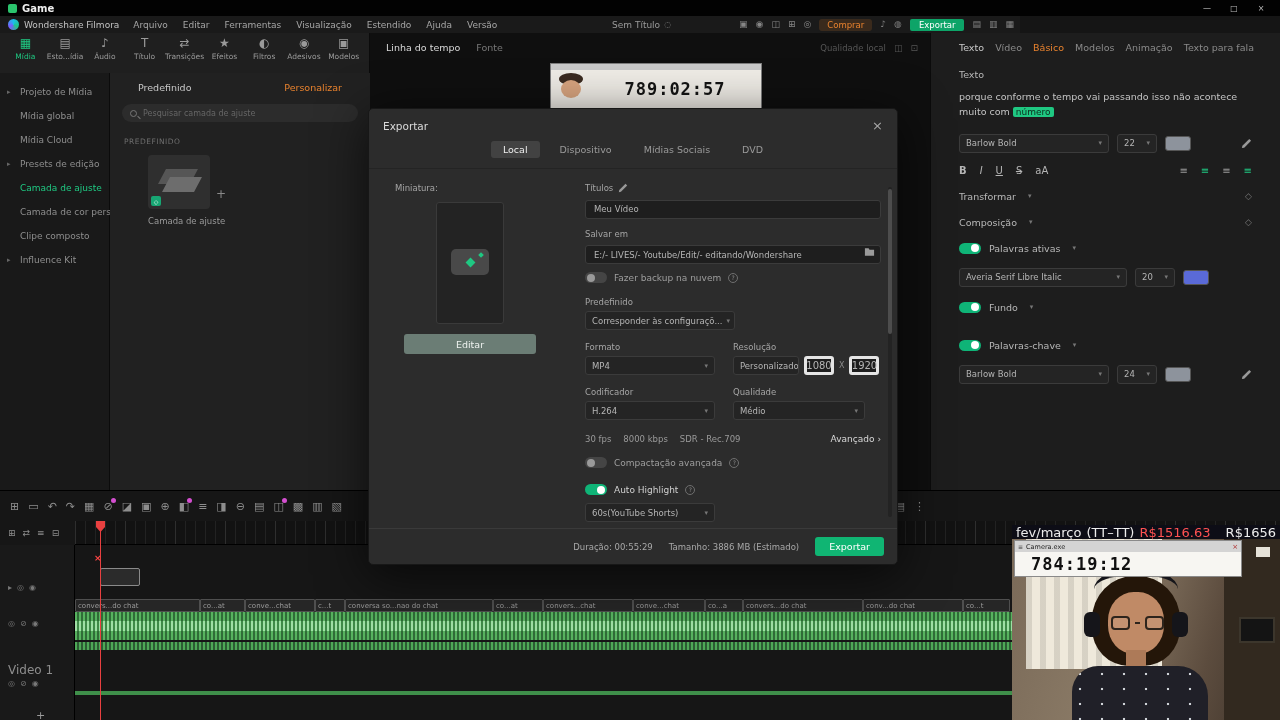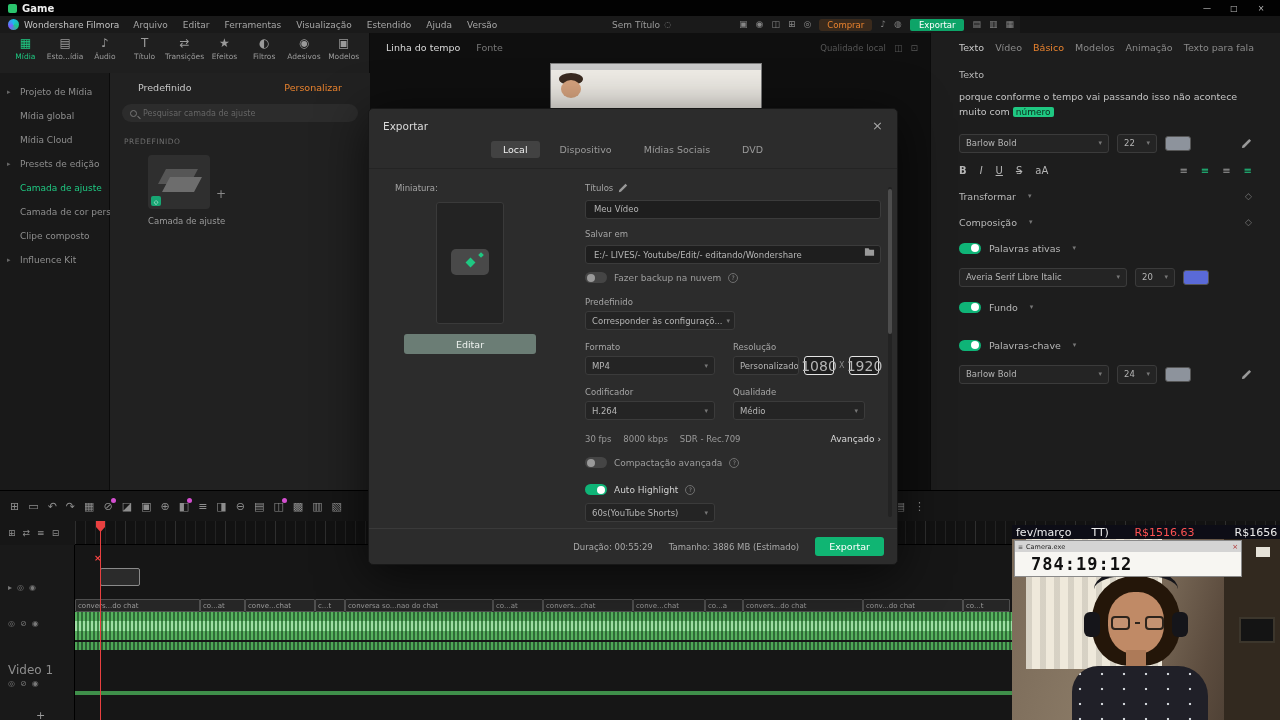--- a/index.html
+++ b/index.html
@@ -111,21 +111,21 @@
   .wave .mid{position:absolute;left:0;top:9px;width:100%;height:10px;background:repeating-linear-gradient(90deg,#9fdfa5 0 2px,#3f8a48 2px 4px)}
   .wavethin{position:absolute;left:0;top:97px;width:1205px;height:8px;background:repeating-linear-gradient(90deg,#4ea957 0 2px,#2c5c33 2px 4px)}
   .greenline{position:absolute;left:0;top:146px;width:1205px;height:4px;background:#3f8f4a}
   .playline{position:absolute;left:100px;top:30px;width:1px;height:200px;background:#e84040;z-index:3}
   .playhead{position:absolute;left:96px;top:30px;width:9px;height:11px;background:#e84040;clip-path:polygon(0 0,100% 0,100% 55%,50% 100%,0 55%);z-index:3}
   .redx{position:absolute;left:94px;top:62px;color:#ff4545;font-size:9px;font-weight:bold;z-index:3}
   .addtrack{position:absolute;left:36px;top:164px;color:#9a9a9a;font-size:11px}
 
   
   .webcam{left:1012px;top:525px;width:268px;height:195px;background:#0c0c14;z-index:40;overflow:hidden}
-  .stats{position:relative;z-index:3;height:14px;display:flex;align-items:flex-end;gap:20px;padding:0 4px;font-size:11px;background:#0d0d16;color:#ededed}
+  .stats{position:relative;z-index:3;height:14px;display:flex;align-items:center;gap:5px;padding:0 4px;font-size:13px;background:#0d0d16;color:#ededed}
   .stats .amt{color:#ff5252}
   .scene{position:absolute;left:0;top:14px;right:0;bottom:0;background:linear-gradient(105deg,#7a6a58 0%,#8a7a66 40%,#5c4c3e 72%,#3a3028 100%);z-index:1}
   .window{position:absolute;left:14px;top:0;width:136px;height:130px;background:#efe9db;background-image:repeating-linear-gradient(90deg,rgba(195,190,178,.55) 0 6px,rgba(255,255,255,0) 6px 14px)}
   .furn{position:absolute;right:0;top:0;width:56px;height:100%;background:#32291f}
   .paper{position:absolute;right:10px;top:8px;width:14px;height:10px;background:#e6e2d8}
   .tv{position:absolute;right:5px;top:78px;width:36px;height:26px;background:#141414;border:2px solid #3c362c}
   .person{position:absolute;left:52px;bottom:0;width:152px;height:152px}
   .hair{position:absolute;left:28px;top:8px;width:88px;height:90px;background:#241609;border-radius:48% 48% 42% 42%}
   .band{position:absolute;left:30px;top:0;width:84px;height:42px;border-radius:50%;border-top:7px solid #15151a}
   .cupL,.cupR{position:absolute;top:44px;width:16px;height:25px;background:#15151a;border-radius:6px}
@@ -157,21 +157,21 @@
   .thumb .wand{position:absolute;left:30px;top:56px;width:7px;height:7px;background:#1fc882;transform:rotate(45deg)}
   .thumb .spark{position:absolute;left:42px;top:50px;width:4px;height:4px;background:#1fc882;transform:rotate(45deg)}
   .editbtn{margin:10px auto 0;width:132px;height:20px;background:#6b7d75;border-radius:3px;color:#eef2ef;font-size:9.5px;display:flex;align-items:center;justify-content:center}
   .dright{flex:1;position:relative}
   .din{width:100%;height:19px;background:#1e1e1e;border:1px solid #3b3b3b;border-radius:3px;color:#b5b5b5;font-size:8.5px;padding:0 8px;outline:none}
   .pathwrap{position:relative}
   .fldr{position:absolute;right:6px;top:4px}
   .trow{display:flex;align-items:center;gap:7px;font-size:9px;color:#9e9e9e}
   .info{width:10px;height:10px;border:1px solid #6f6f6f;border-radius:50%;font-size:6px;color:#8a8a8a;display:inline-flex;align-items:center;justify-content:center;flex:none}
   .cols{display:flex;gap:18px}
-  .numbox{width:30px;height:19px;background:#1e1e1e;border:1px solid #e5e5e5;border-radius:3px;color:#b5b5b5;font-size:14px;display:flex;align-items:center;justify-content:center}
+  .numbox{width:30px;height:19px;background:#1e1e1e;border:3px solid #e5e5e5;border-radius:3px;color:#b5b5b5;font-size:10px;display:flex;align-items:center;justify-content:center}
   .specs{display:flex;align-items:center;gap:12px;font-size:8.5px;color:#9a9a9a}
   .adv{margin-left:auto;color:#d8d8d8;font-size:9px;display:flex;gap:3px;align-items:center}
   .dscroll{position:absolute;right:5px;top:78px;width:4px;height:330px;background:#232323;border-radius:2px}
   .dscroll .th{position:absolute;top:2px;left:0;width:4px;height:145px;background:#4d4d4d;border-radius:2px}
   .dfoot{position:absolute;left:0;right:0;bottom:0;height:36px;border-top:1px solid #3a3a3a;display:flex;align-items:center;justify-content:flex-end;gap:16px;padding:0 13px;font-size:8.5px;color:#a8a8a8}
   .expbtn{background:#10b573;color:#fff;font-size:9.5px;padding:4px 14px;border-radius:3px}.mt8{margin-top:8px}.mt10{margin-top:10px}.mt12{margin-top:12px}.mt14{margin-top:14px}
 </style>
 </head>
 <body>
 
@@ -269,20 +269,21 @@
       <span class="ic" style="font-size:9px;color:#555">◫</span>
       <span class="ic" style="font-size:9px;color:#555">⊡</span>
     </div>
     <div class="pv">
       <div class="bar"></div>
       <div class="body">
         <div class="blob">
             <div class="hair"></div>
             <div class="face"></div>
           </div>
+        <div class="timer">789:02:57</div>
       </div>
     </div>
   </div>
 
   <div class="abs sidebar">
     <div class="sbitem">
         <span class="arr">▸</span>
         <span>Projeto de Mídia</span>
       </div>
     <div class="sbitem">

